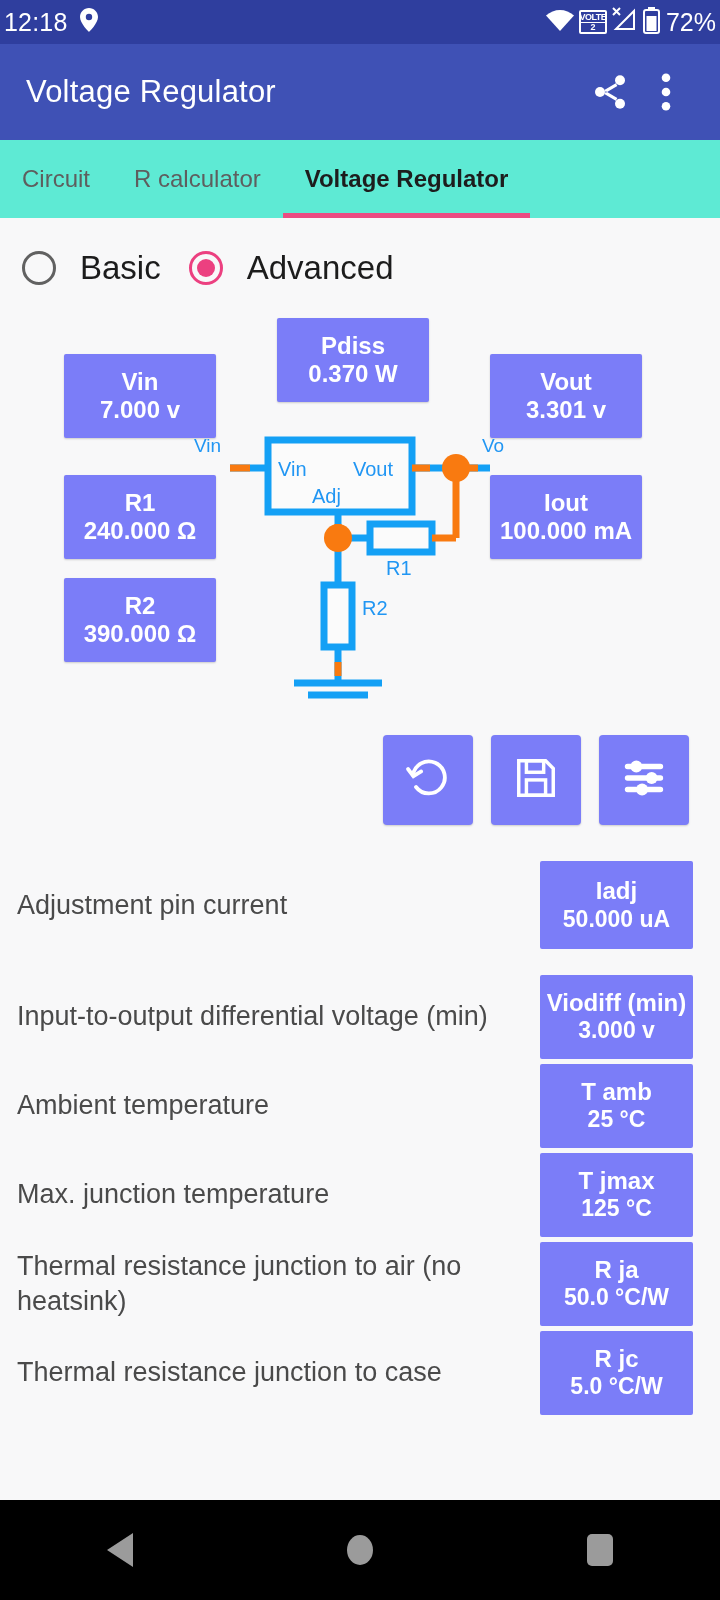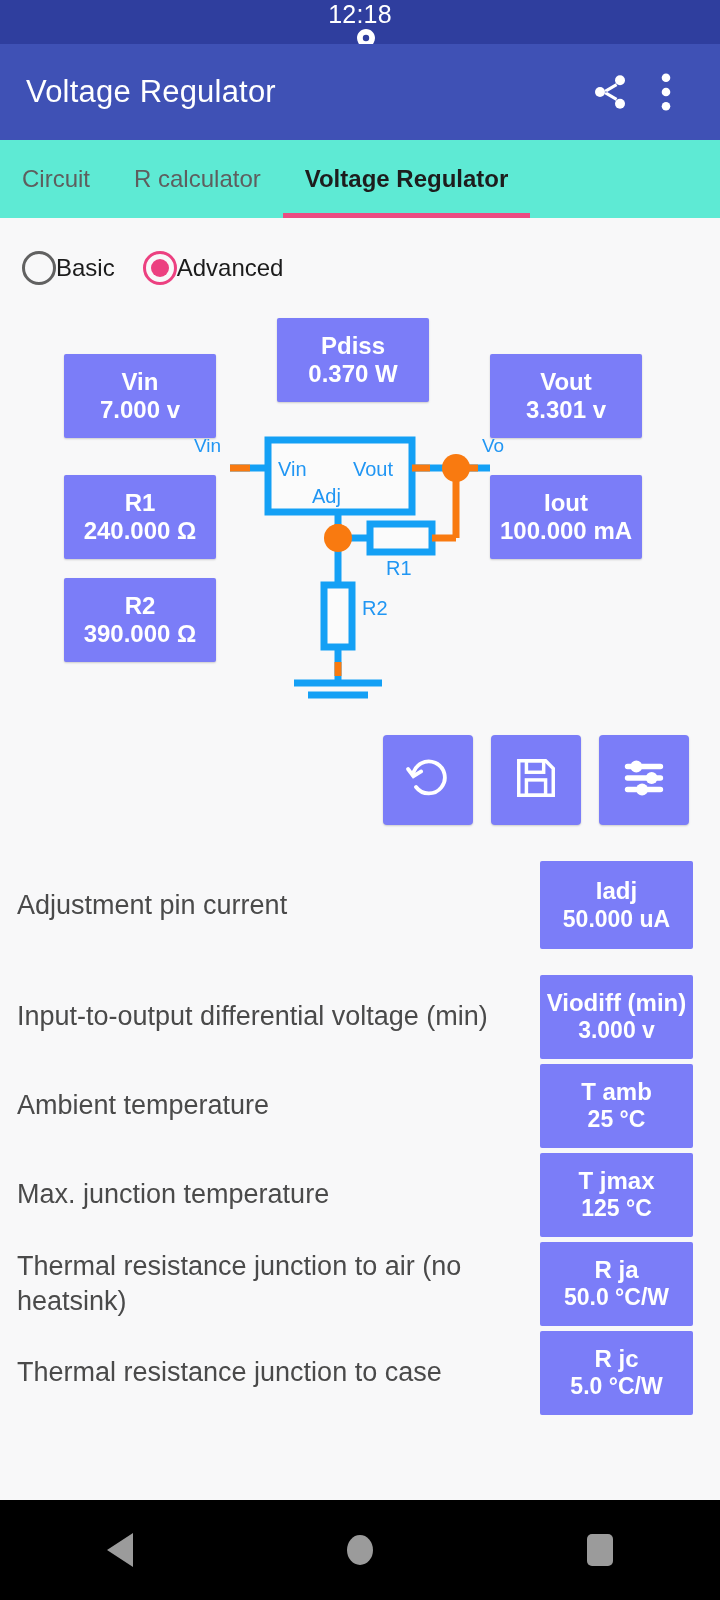--- a/index.html
+++ b/index.html
@@ -8,21 +8,21 @@
     font-family: "Liberation Sans", sans-serif;
     background: #f8f8f9;
     overflow: hidden;
   }
   #app { position: relative; width: 720px; height: 1600px; background: #f8f8f9; }
 
   
   .statusbar {
     position: absolute; left: 0; top: 0; width: 720px; height: 44px;
     background: #2f3e9e; color: #ffffff;
-    display: flex; align-items: center; padding: 0 4px; flex-direction: column;
+    display: flex; align-items: center; padding: 0 4px;
   }
   .sb-time { font-size: 25px; font-weight: 500; letter-spacing: .2px; }
   .sb-loc { margin-left: 12px; display: inline-block; }
   .sb-spacer { flex: 1 1 auto; }
   .sb-right { display: flex; align-items: center; gap: 4px; }
   .sb-batt-text { font-size: 25px; font-weight: 500; margin-left: 2px; }
   .volte {
     width: 28px; height: 24px; border: 2px solid #fff; border-radius: 2px;
     display: flex; flex-direction: column; justify-content: center; align-items: center;
     font-size: 9px; line-height: 9px; font-weight: 700; color: #fff;
@@ -63,21 +63,21 @@
   .radio { display: flex; align-items: center; cursor: pointer; }
   .radio .dot {
     width: 34px; height: 34px; border-radius: 50%;
     border: 3px solid #616161; position: relative; flex: none;
   }
   .radio.sel .dot { border-color: #ec4080; }
   .radio.sel .dot::after {
     content: ""; position: absolute; left: 50%; top: 50%;
     width: 18px; height: 18px; margin: -9px 0 0 -9px; border-radius: 50%; background: #ec4080;
   }
-  .radio .lbl { font-size: 24px; color: #1c1c1c; margin-left: 0; }
+  .radio .lbl { font-size: 33px; color: #1c1c1c; margin-left: 24px; }
   .radio + .radio { margin-left: 28px; }
 
   
   .stage { position: absolute; left: 0; top: 300px; width: 720px; height: 440px; }
   .vbox {
     position: absolute; background: #7b7df8; color: #ffffff;
     border-radius: 2px; display: flex; flex-direction: column;
     align-items: center; justify-content: center; text-align: center;
     line-height: 1.16; cursor: pointer;
     box-shadow: 0 1px 2px rgba(0,0,0,.18);

